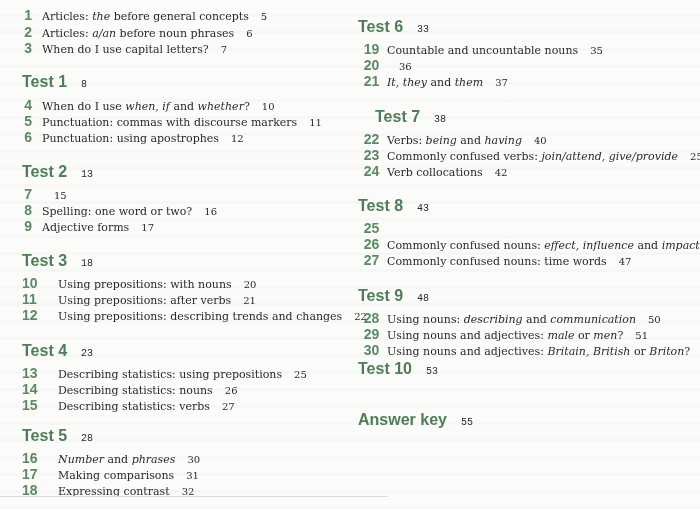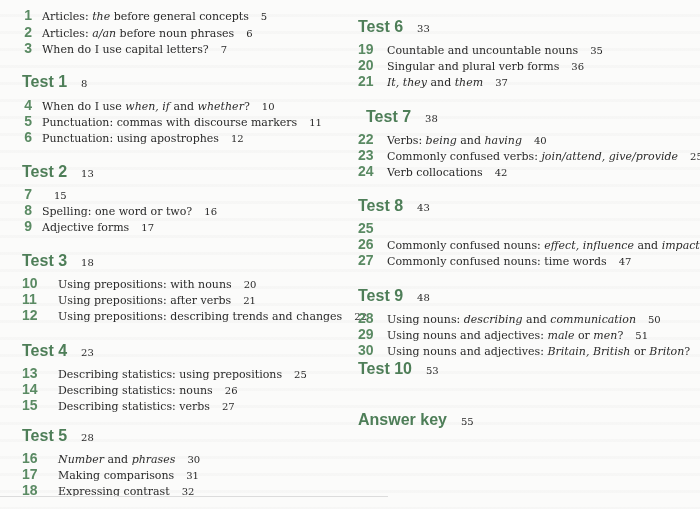--- a/index.html
+++ b/index.html
@@ -26,31 +26,31 @@
     }
     .num {
       font-family: "Liberation Sans", sans-serif;
       font-weight: bold;
       color: #5a8a63;
       font-size: 14px;
       display: inline-block;
     }
     .col-left .num { width: 22px; text-align: right; margin-right: 10px; }
     .col-left .num.two { width: 26px; margin-right: 10px; text-align: left; }
-    .col-right .num { width: 27px; text-align: left; margin-right: 2px; }
+    .col-right .num { width: 27px; text-align: center; margin-right: 2px; }
     .title { font-size: 11px; color: #2a2a2a; }
     .title i { font-style: italic; }
     .page { font-size: 10px; color: #2a2a2a; margin-left: 12px; }
     .test .tlabel {
       font-family: "Liberation Sans", sans-serif;
       font-weight: bold;
       color: #4e7e58;
       font-size: 16px;
     }
-    .test .page { margin-left: 14px; font-size: 10px; }
+    .test .page { margin-left: 14px; font-size: 10px; font-family: Liberation Mono, monospace; }
     .rule {
       position: absolute; left: 0; top: 496px; width: 388px; height: 1px;
       background: #dcdcdc;
     }
   </style>
 </head>
 <body>
 
 <div class="ghost"></div>
 
@@ -184,30 +184,29 @@
     <span class="page">33</span>
   </div>
 
   <div class="entry" style="top:41px;left:3px">
       <span class="num">19</span>
       <span class="title"><span>Countable and uncountable nouns</span></span>
       <span class="page">35</span>
     </div>
   <div class="entry" style="top:57px;left:3px">
       <span class="num">20</span>
-      <span class="title"><span>Singular and plural verb forms</span></span>
       <span class="page">36</span>
     </div>
   <div class="entry" style="top:73px;left:3px">
       <span class="num">21</span>
       <span class="title"><i>It, they</i><span> and </span><i>them</i></span>
       <span class="page">37</span>
     </div>
 
-  <div class="test" style="top:108px;left:11px">
+  <div class="test" style="top:108px;left:20px">
     <span class="tlabel">Test 7</span>
     <span class="page">38</span>
   </div>
 
   <div class="entry" style="top:131px;left:3px">
       <span class="num">22</span>
       <span class="title"><span>Verbs: </span><i>being</i><span> and </span><i>having</i></span>
       <span class="page">40</span>
     </div>
   <div class="entry" style="top:147px;left:3px">

